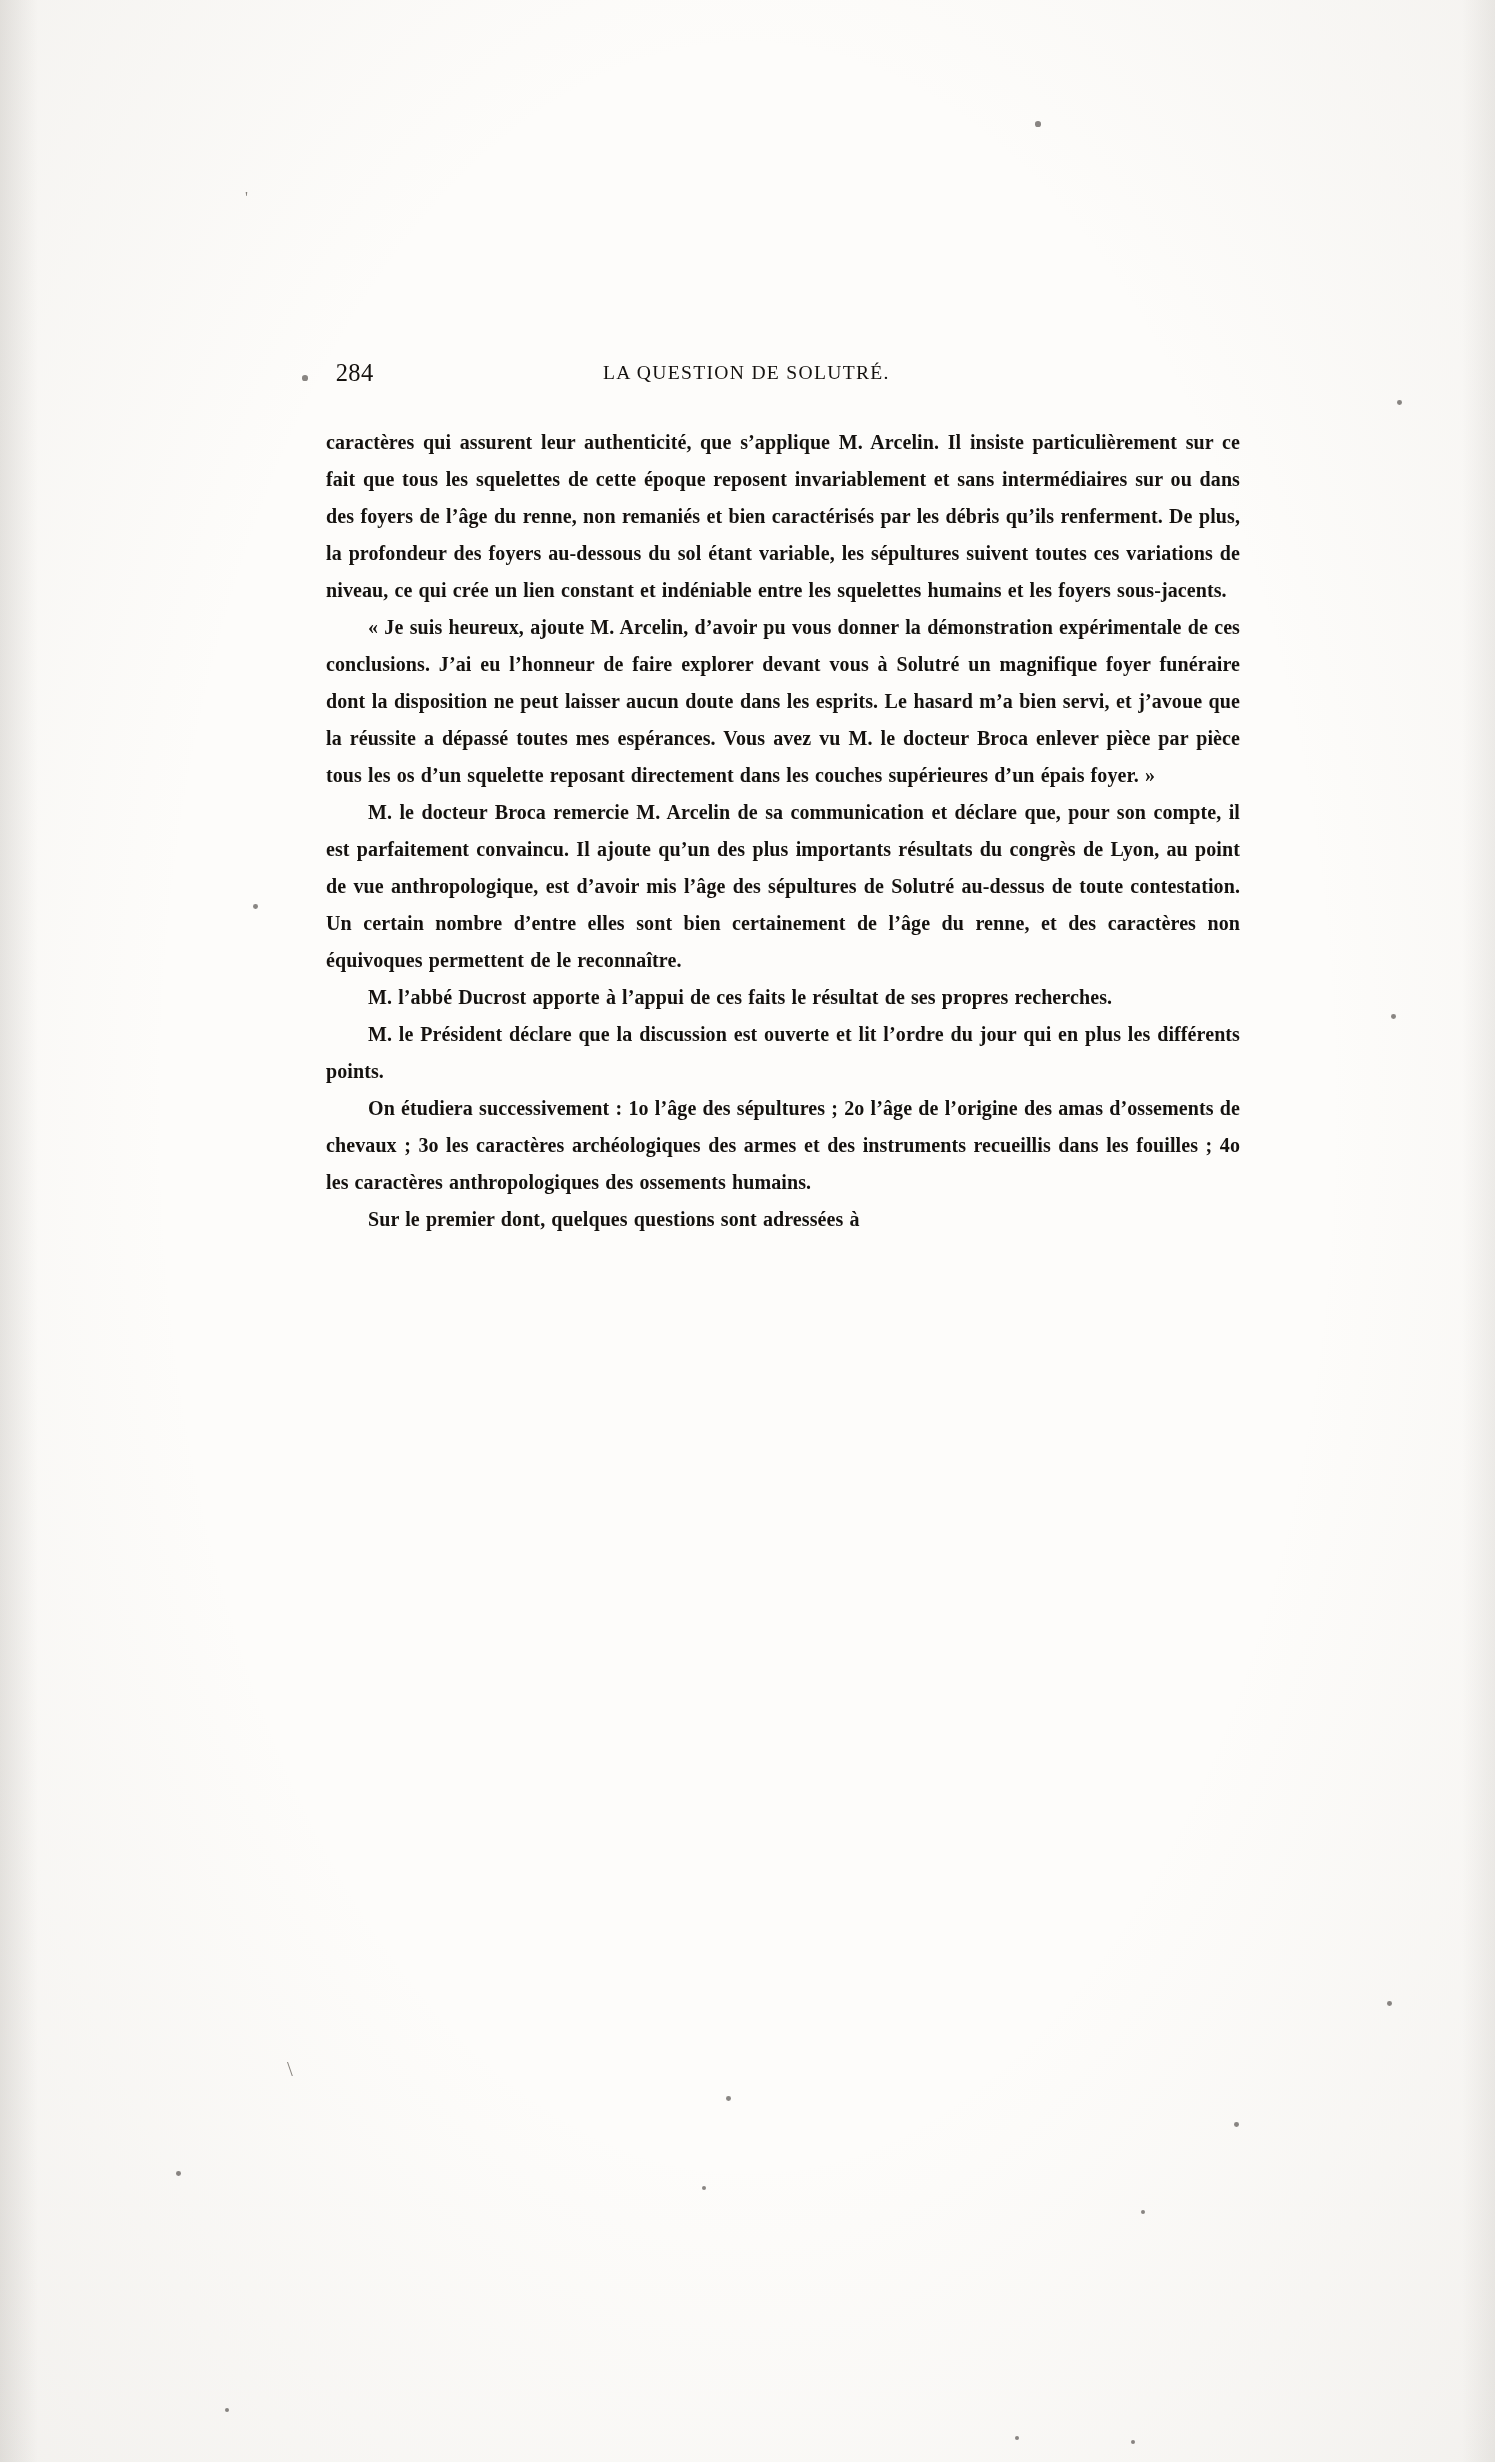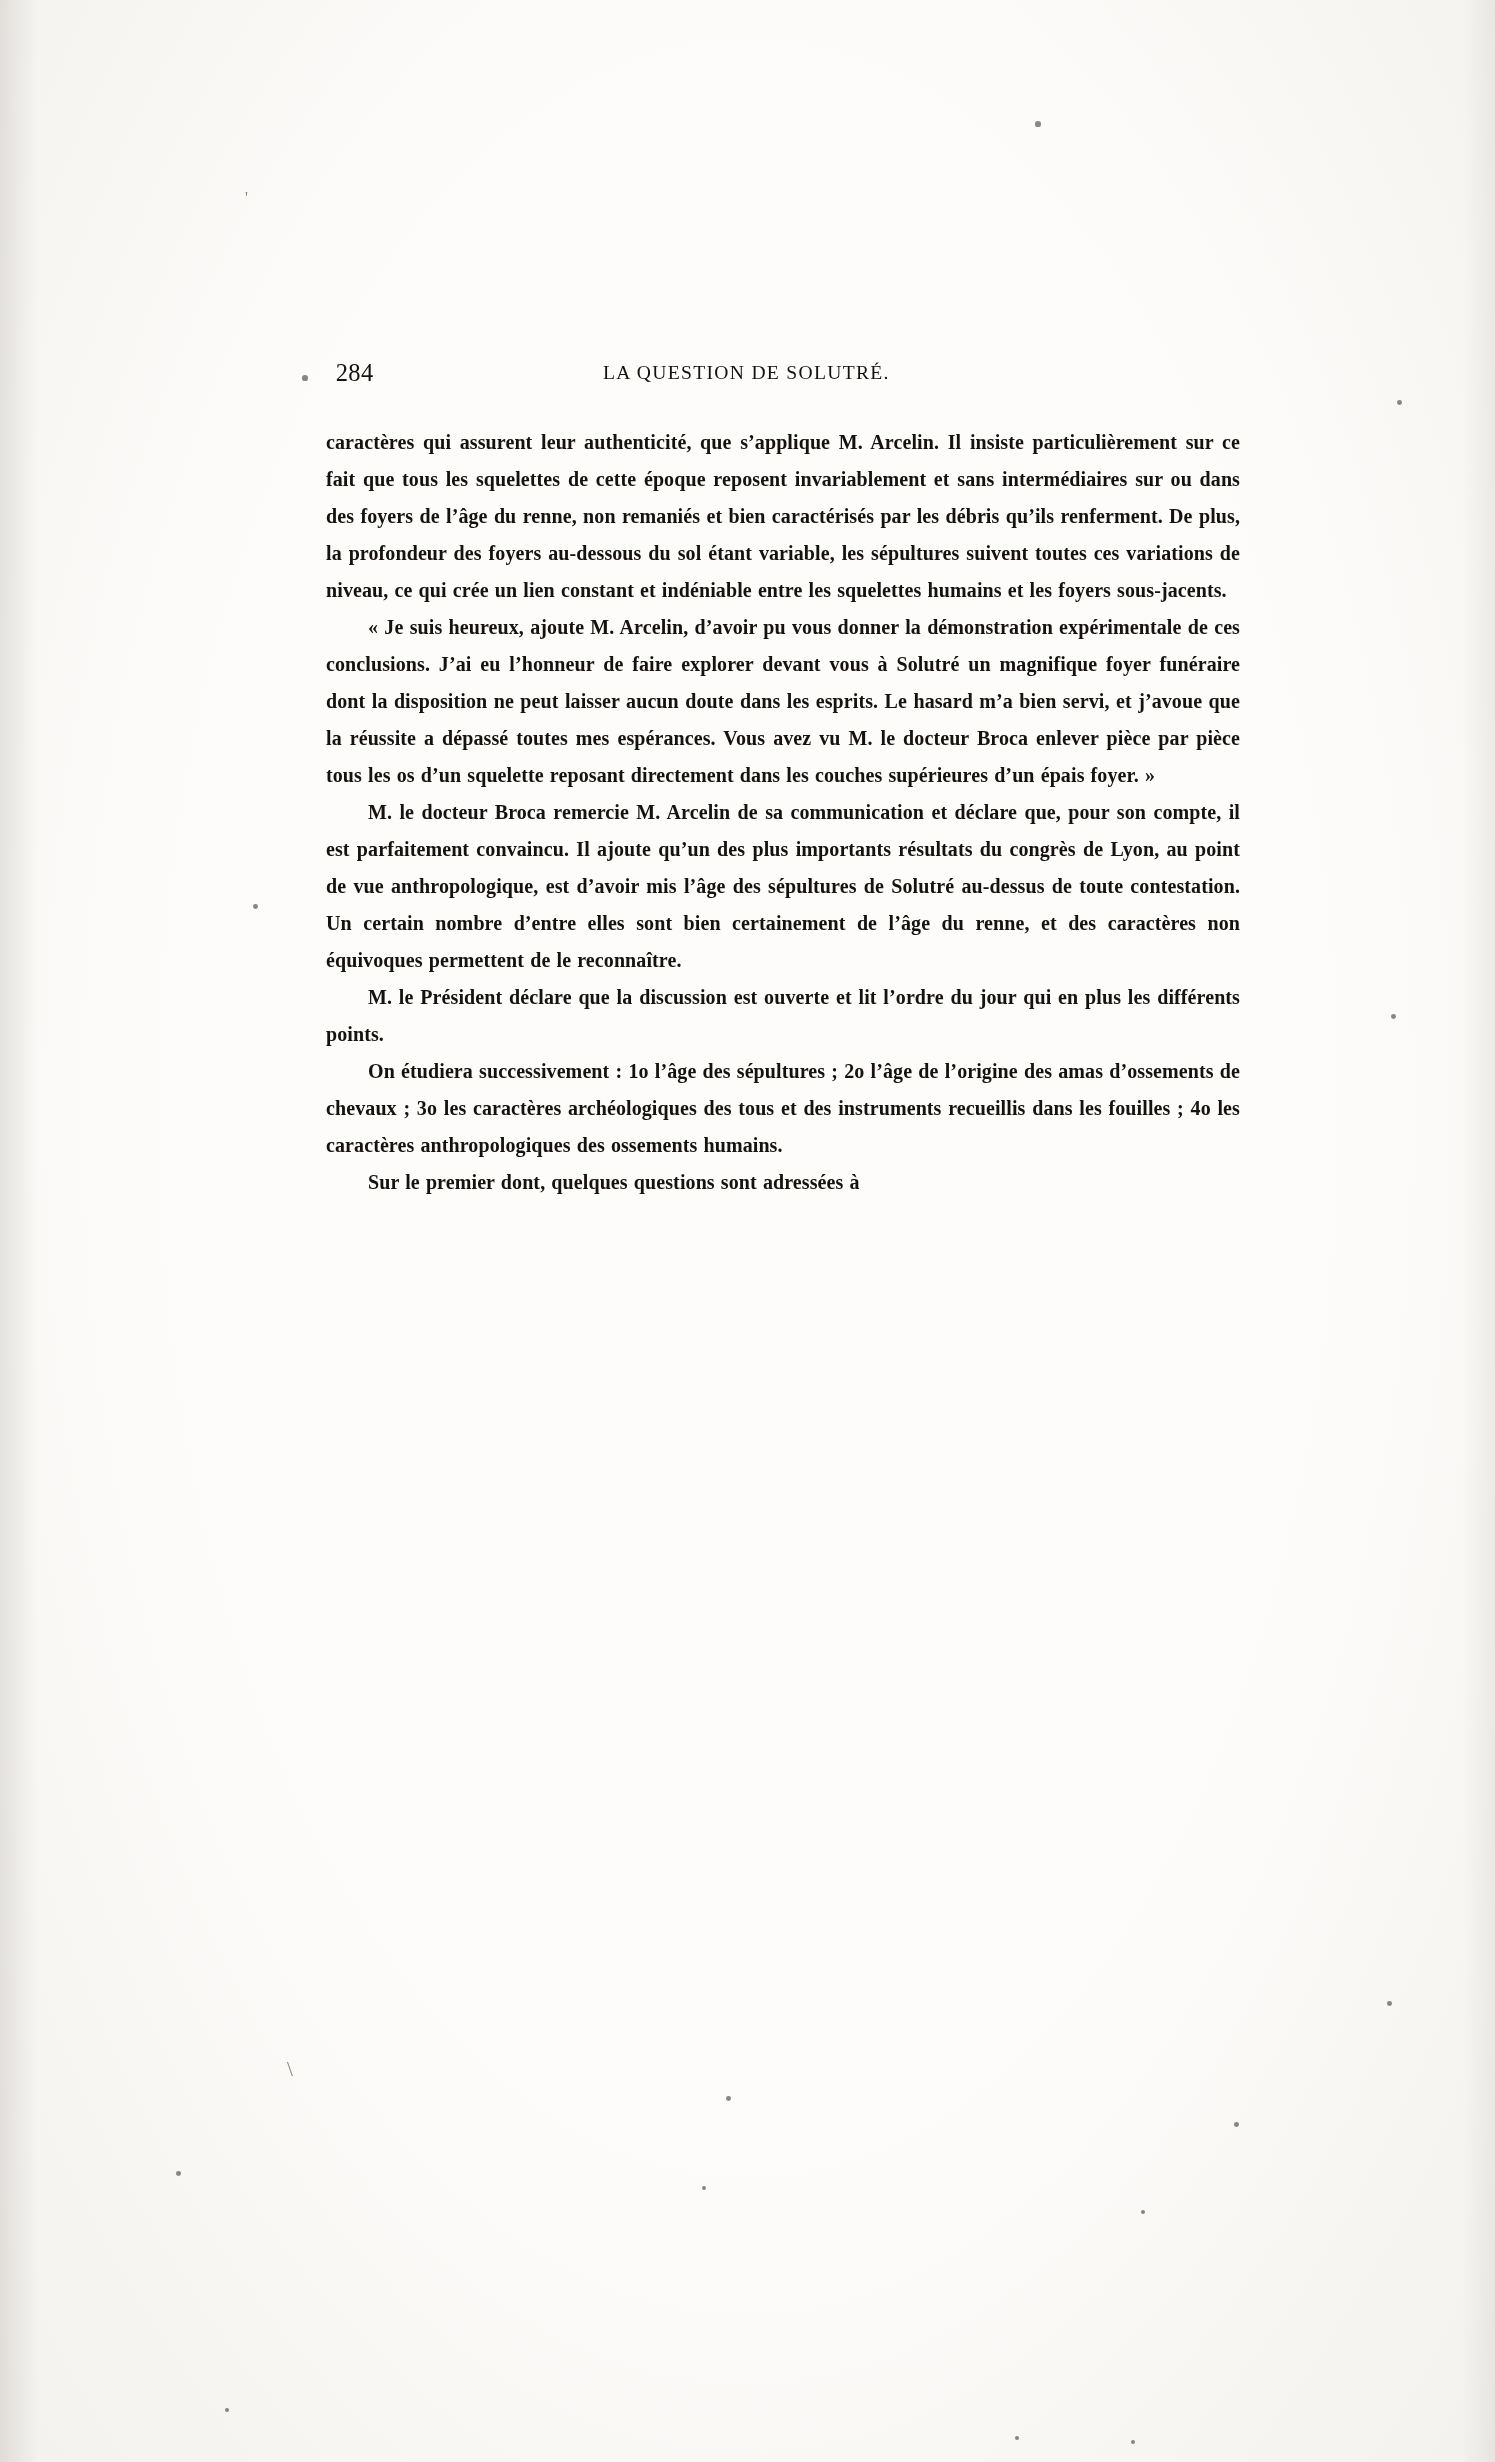--- a/index.html
+++ b/index.html
@@ -143,19 +143,20 @@
   <div class="content">
 
     <div class="header-line">
       <div class="folio">284</div>
       <div class="running-head">LA QUESTION DE SOLUTRÉ.</div>
     </div>
 
     <p class="para">caractères qui assurent leur authenticité, que s’applique M. Arcelin. Il insiste particulièrement sur ce fait que tous les squelettes de cette époque reposent invariablement et sans intermédiaires sur ou dans des foyers de l’âge du renne, non remaniés et bien caractérisés par les débris qu’ils renferment. De plus, la profondeur des foyers au-dessous du sol étant variable, les sépultures suivent toutes ces variations de niveau, ce qui crée un lien constant et indéniable entre les squelettes humains et les foyers sous-jacents.</p>
     <p class="para indent">« Je suis heureux, ajoute M. Arcelin, d’avoir pu vous donner la démonstration expérimentale de ces conclusions. J’ai eu l’honneur de faire explorer devant vous à Solutré un magnifique foyer funéraire dont la disposition ne peut laisser aucun doute dans les esprits. Le hasard m’a bien servi, et j’avoue que la réussite a dépassé toutes mes espérances. Vous avez vu M. le docteur Broca enlever pièce par pièce tous les os d’un squelette reposant directement dans les couches supérieures d’un épais foyer. »</p>
     <p class="para indent">M. le docteur Broca remercie M. Arcelin de sa communication et déclare que, pour son compte, il est parfaitement convaincu. Il ajoute qu’un des plus importants résultats du congrès de Lyon, au point de vue anthropologique, est d’avoir mis l’âge des sépultures de Solutré au-dessus de toute contestation. Un certain nombre d’entre elles sont bien certainement de l’âge du renne, et des caractères non équivoques permettent de le reconnaître.</p>
+    <p class="para indent">M. l’abbé Ducrost apporte à l’appui de ces faits le résultat de ses propres recherches.</p>
     <p class="para indent">M. le Président déclare que la discussion est ouverte et lit l’ordre du jour qui en plus les différents points.</p>
-    <p class="para indent">On étudiera successivement : 1o l’âge des sépultures ; 2o l’âge de l’origine des amas d’ossements de chevaux ; 3o les caractères archéologiques des tous et des instruments recueillis dans les fouilles ; 4o les caractères anthropologiques des ossements humains.</p>
+    <p class="para indent">On étudiera successivement : 1o l’âge des sépultures ; 2o l’âge de l’origine des amas d’ossements de chevaux ; 3o les caractères archéologiques des armes et des instruments recueillis dans les fouilles ; 4o les caractères anthropologiques des ossements humains.</p>
     <p class="para indent">Sur le premier dont, quelques questions sont adressées à</p>
 
   </div>
 </div>
 
 
 </body></html>

